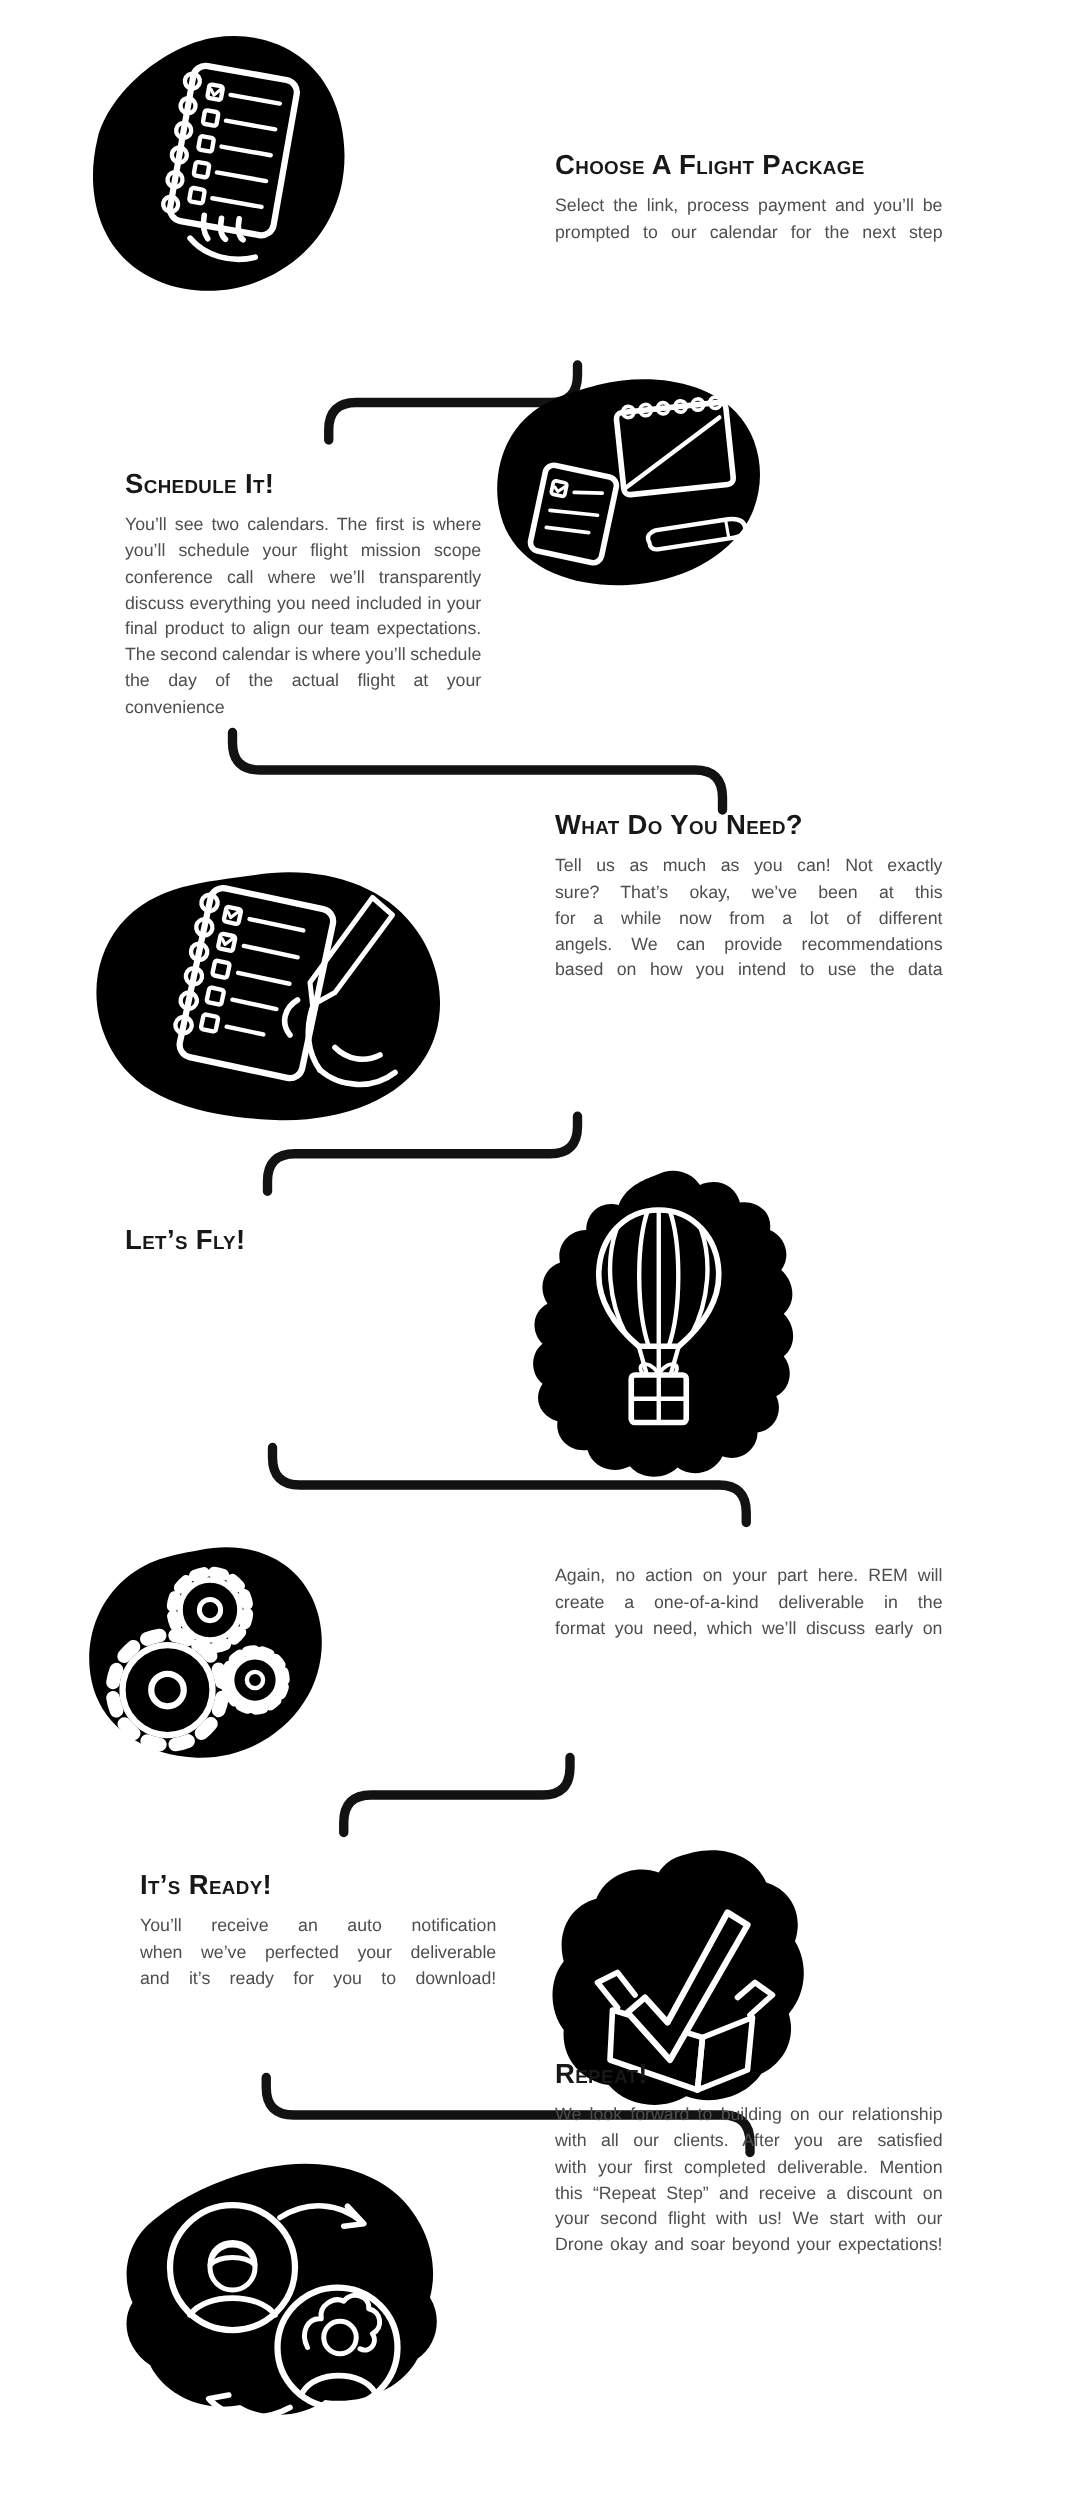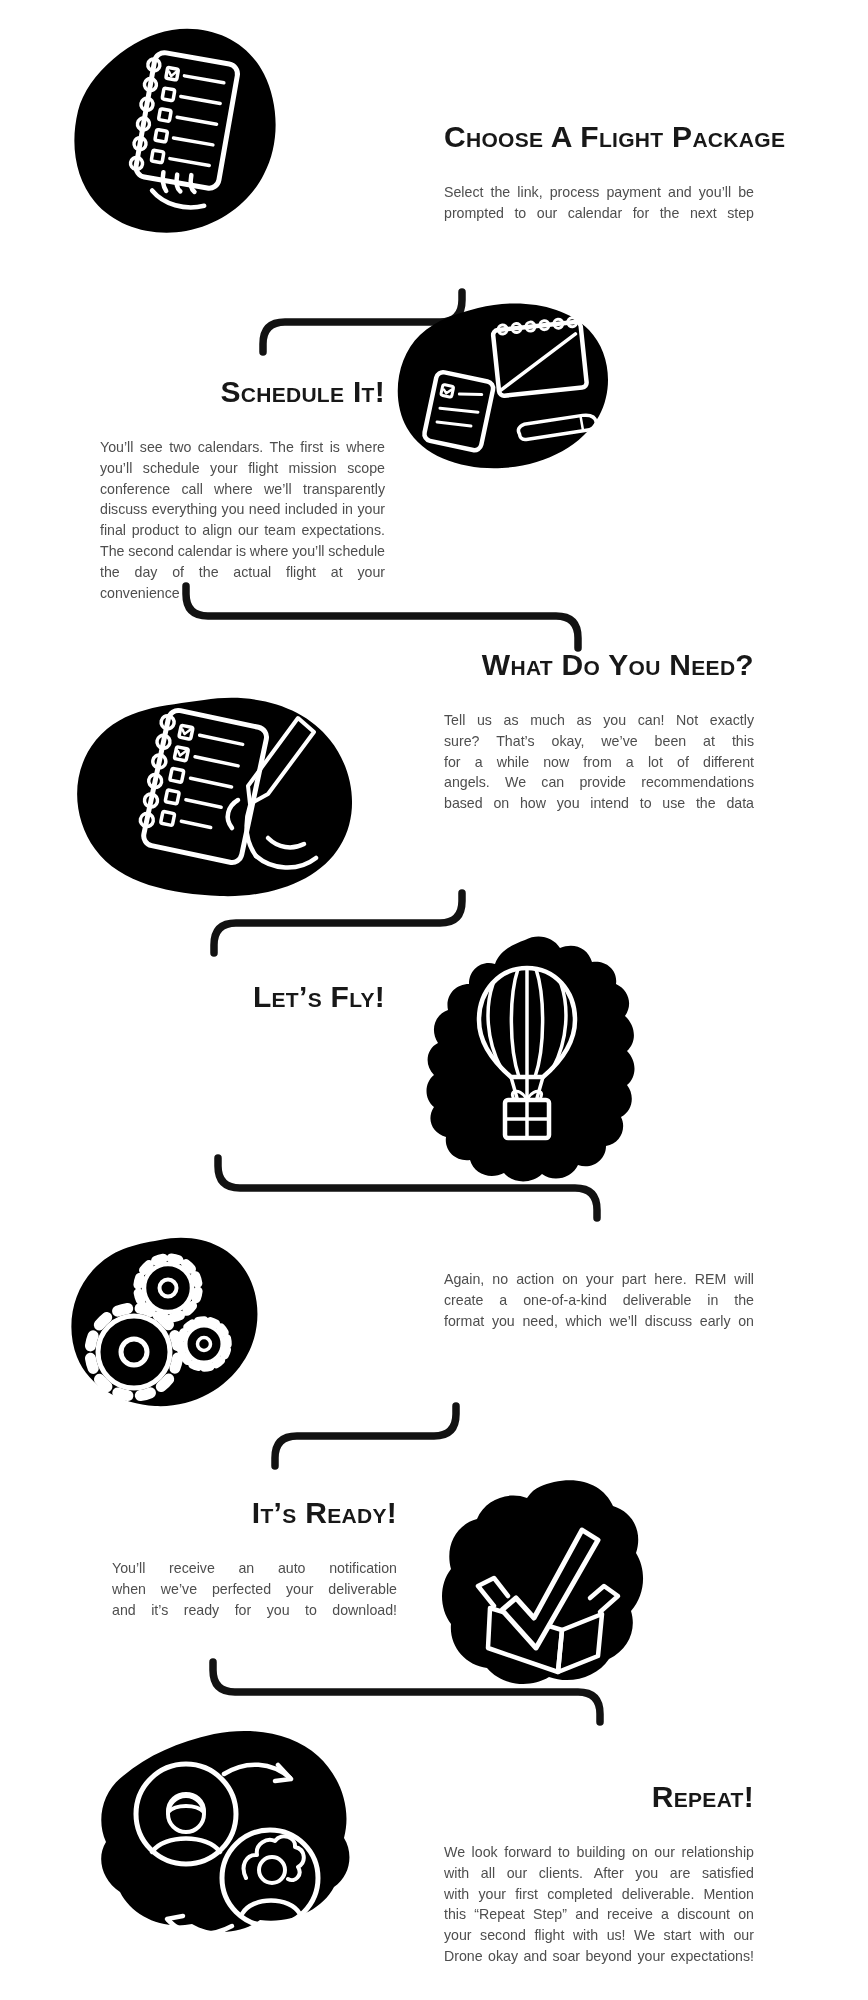--- a/index.html
+++ b/index.html
@@ -3,25 +3,25 @@
 <meta charset="utf-8">
 <style>
   * { margin:0; padding:0; box-sizing:border-box; }
   html,body { background:#ffffff; }
   body { font-family:"Liberation Sans", sans-serif; }
   .canvas { position:relative; width:868px; height:2000px; margin:0 auto; background:#fff; overflow:hidden; }
   .connectors { position:absolute; left:0; top:0; pointer-events:none; }
   .art { position:absolute; }
   .step-text { position:absolute; }
   .step-title {
-    font-weight:bold; font-variant:small-caps; font-size:30px; line-height:1.1;
-    letter-spacing:.3px; color:#181818; text-align:right; white-space:nowrap;
+    font-weight:bold; font-variant:small-caps; font-size:22px; line-height:1.1;
+    letter-spacing:.3px; color:#181818; text-align:left; white-space:nowrap;
   }
   .step-body {
-    margin-top:29px; font-size:14.2px; line-height:20.8px; color:#4e4e4e;
+    margin-top:11px; font-size:14.2px; line-height:20.8px; color:#4e4e4e;
     white-space:pre-line; text-align:justify; text-align-last:justify; word-spacing:-.3px;
   }
   .blob { fill:#000000; }
   .la { stroke:#ffffff; fill:none; stroke-linecap:round; stroke-linejoin:round; }
   .conn { stroke:#121212; stroke-width:7.5; fill:none; stroke-linecap:round; stroke-linejoin:round; }
 </style>
 </head>
 <body>
 
 <div class="canvas">
@@ -212,21 +212,21 @@
       <circle cx="178" cy="154" r="48" stroke-width="5"></circle>
       <path d="M154,154 C148,142 154,130 165,131 C163,120 175,113 183,117 C190,108 204,113 203,123 C213,125 215,138 206,143 C211,151 203,159 196,155" stroke-width="4"></path>
       <circle cx="180" cy="146" r="13" stroke-width="4"></circle>
       <path d="M150,190 C160,172 198,172 208,190" stroke-width="4.5"></path>
       <path d="M132,50 C154,36 180,38 198,54" stroke-width="4.5"></path>
       <path d="M186,41 L199,55 L183,57" stroke-width="4.5"></path>
       <path d="M140,202 C118,214 92,212 76,196" stroke-width="4.5"></path>
       <path d="M90,210 L75,195 L91,192" stroke-width="4.5"></path>
     </g>
   </svg>
-  <div class="step-text" style="left:444px;top:1780px;width:310px">
+  <div class="step-text" style="left:444px;top:1647px;width:310px">
     <div class="step-title">Repeat!</div>
     <div class="step-body">We look forward to building on our relationship
 with all our clients.  After you are satisfied
 with your first completed deliverable. Mention
 this “Repeat Step” and receive a discount on
 your second flight with us! We start with our
 Drone okay and soar beyond your expectations!</div>
   </div>
 
 </div>

